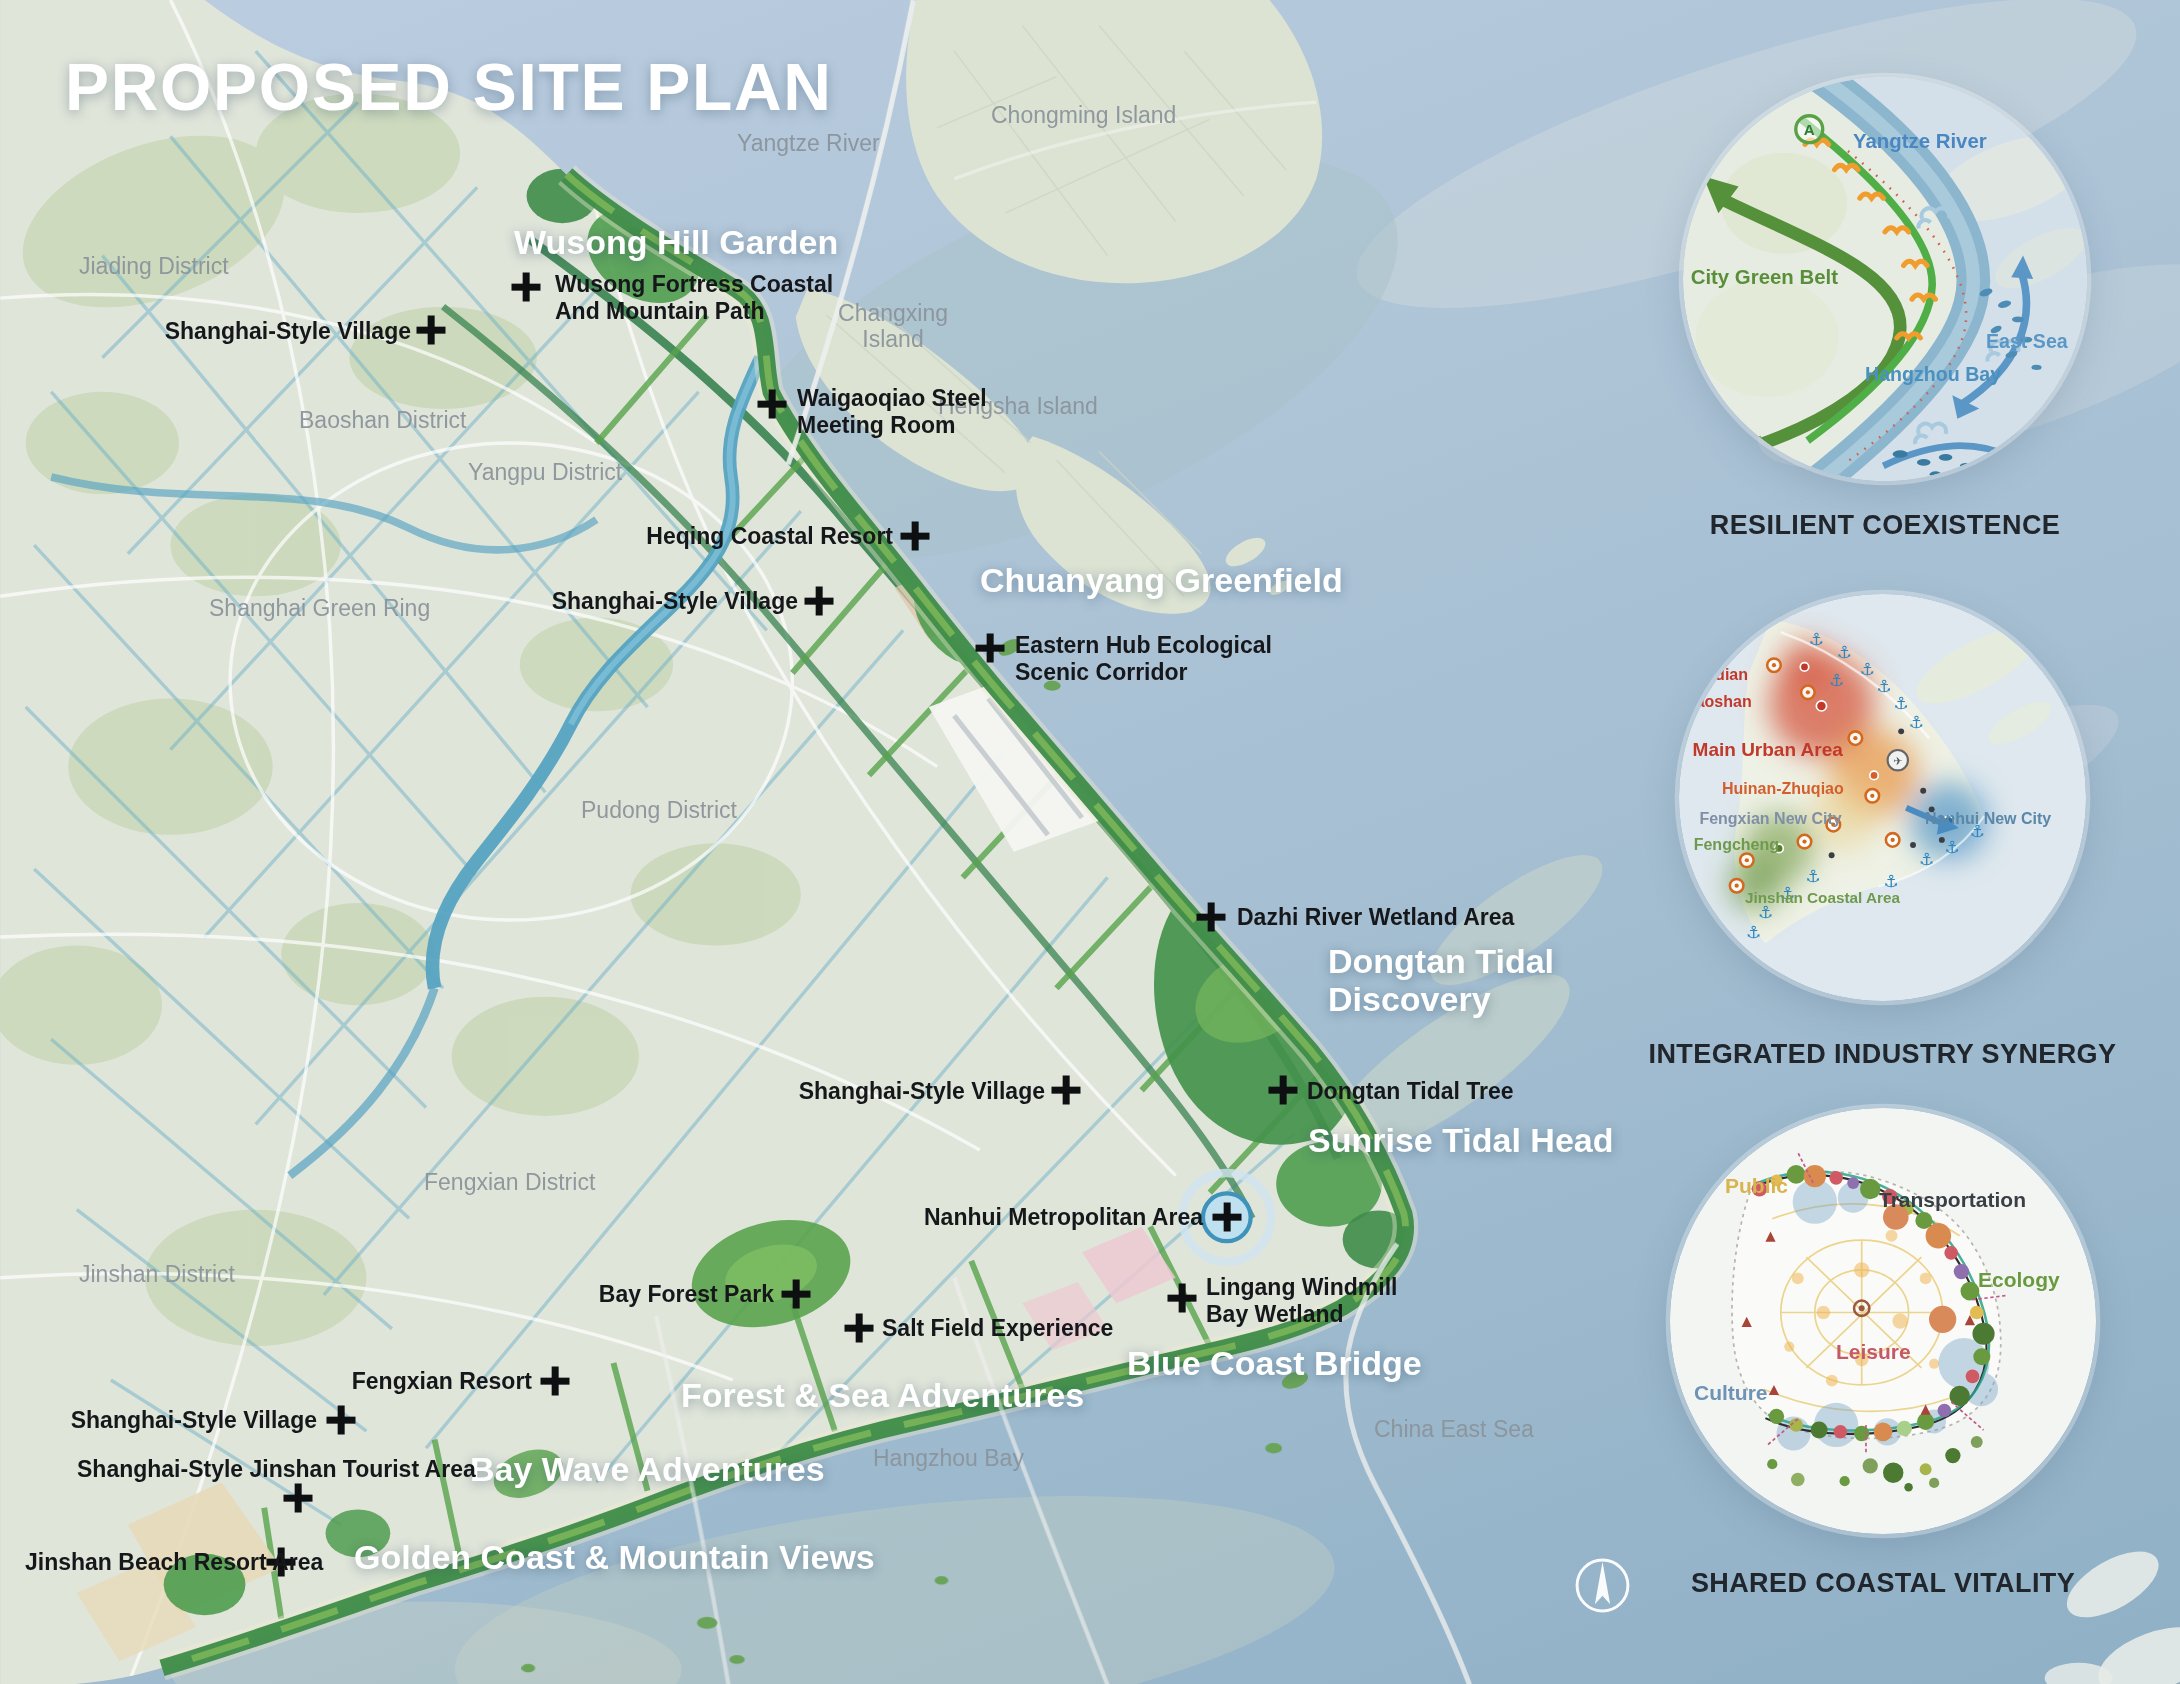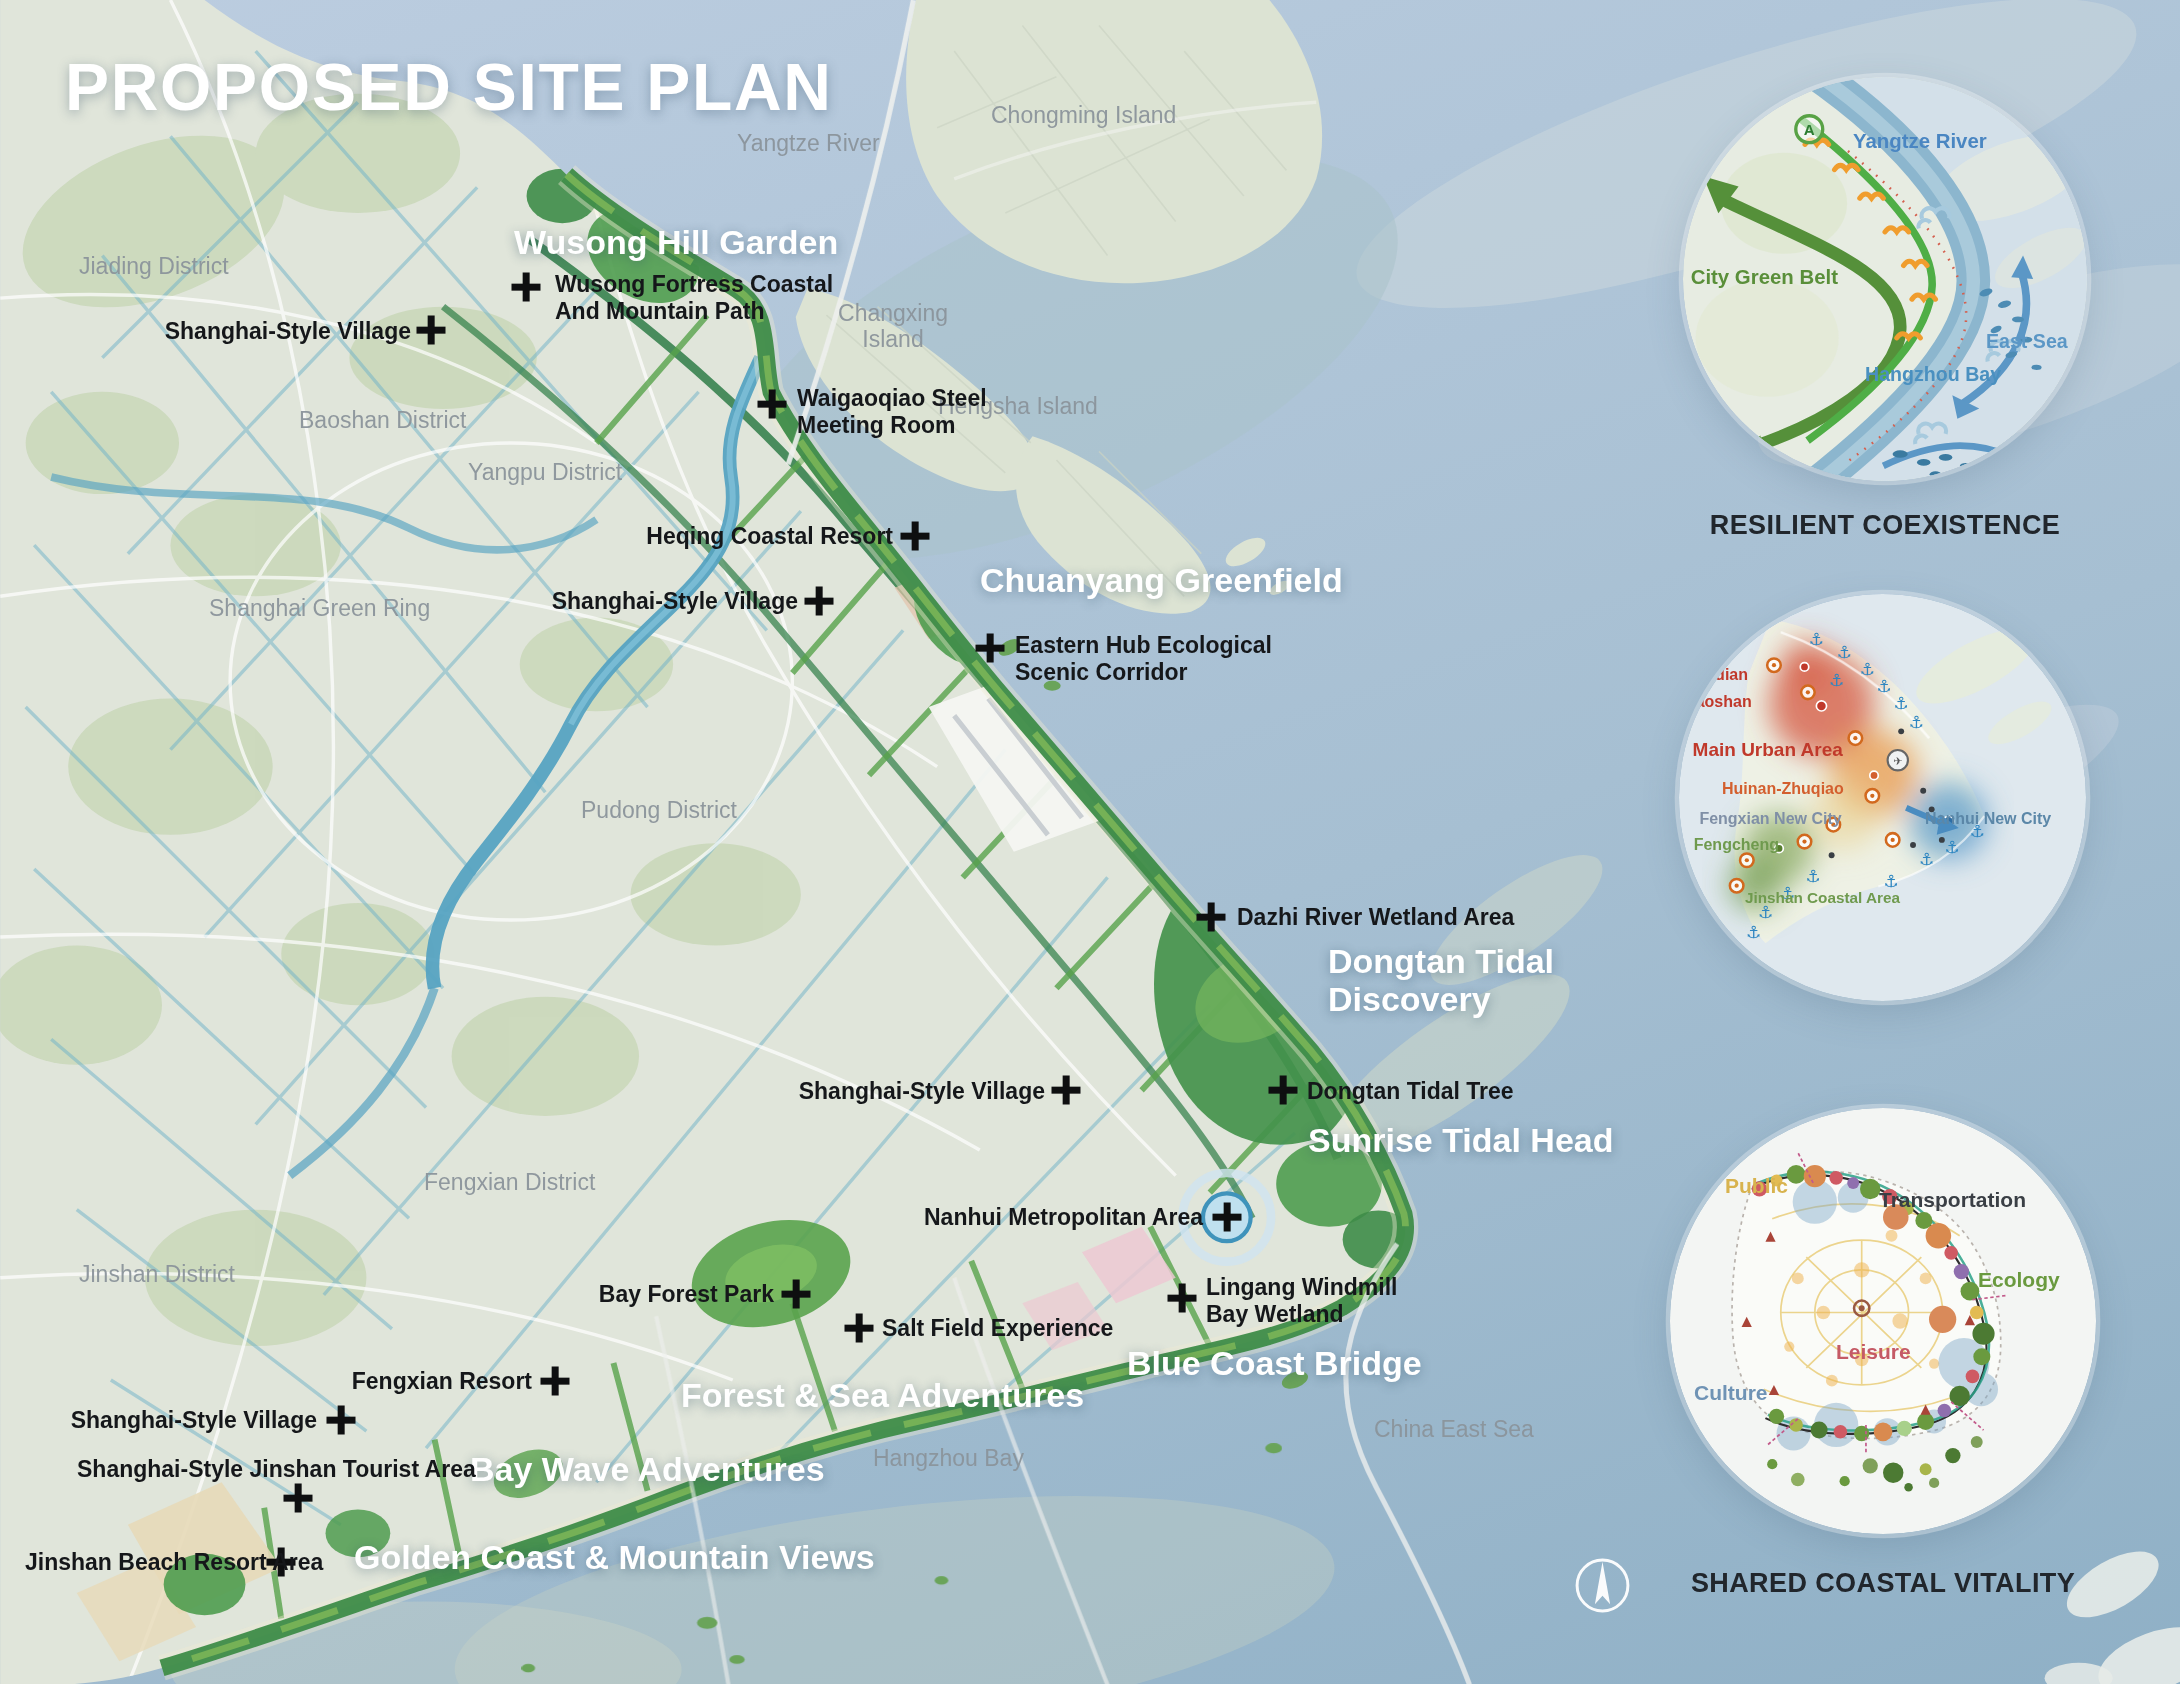--- a/index.html
+++ b/index.html
@@ -446,20 +446,21 @@
           <div class="inset-label" style="left: 6.8px; top: 72px; color: rgb(192, 57, 43); font-size: 16px;">Luodian</div>
           <div class="inset-label" style="left: 5.1px; top: 99px; color: rgb(192, 57, 43); font-size: 16px;">Baoshan</div>
           <div class="inset-label" style="left: 13.6px; top: 145px; color: rgb(192, 57, 43); font-size: 19px;">Main Urban Area</div>
           <div class="inset-label" style="left: 43px; top: 186px; color: rgb(211, 95, 46); font-size: 16px;">Huinan-Zhuqiao</div>
           <div class="inset-label" style="left: 20.4px; top: 216px; color: rgb(127, 143, 166); font-size: 16px;">Fengxian New City</div>
           <div class="inset-label" style="left: 1.7px; top: 242px; color: rgb(111, 154, 78); font-size: 16px; padding-left: 13px;">Fengcheng</div>
           <div class="inset-label" style="left: 246px; top: 216px; color: rgb(91, 135, 168); font-size: 16px;">Nanhui New City</div>
           <div class="inset-label" style="left: 66px; top: 295px; color: rgb(111, 154, 78); font-size: 15.3px;">Jinshan Coastal Area</div>
         </div>
     </div>
+    <div class="inset-title" style="top:445px;">INTEGRATED INDUSTRY SYNERGY</div>
   </div>
 
   <div class="inset" style="left:1670px;top:1108px;width:426px;height:503px;">
     <div class="inset-circle" style="width:426px;height:426px;">
       <svg viewBox="0 0 500 500" width="426" height="426">
         <defs>
             <clipPath id="c3">
               <circle cx="250" cy="250" r="250"></circle>
             </clipPath>
           </defs>

